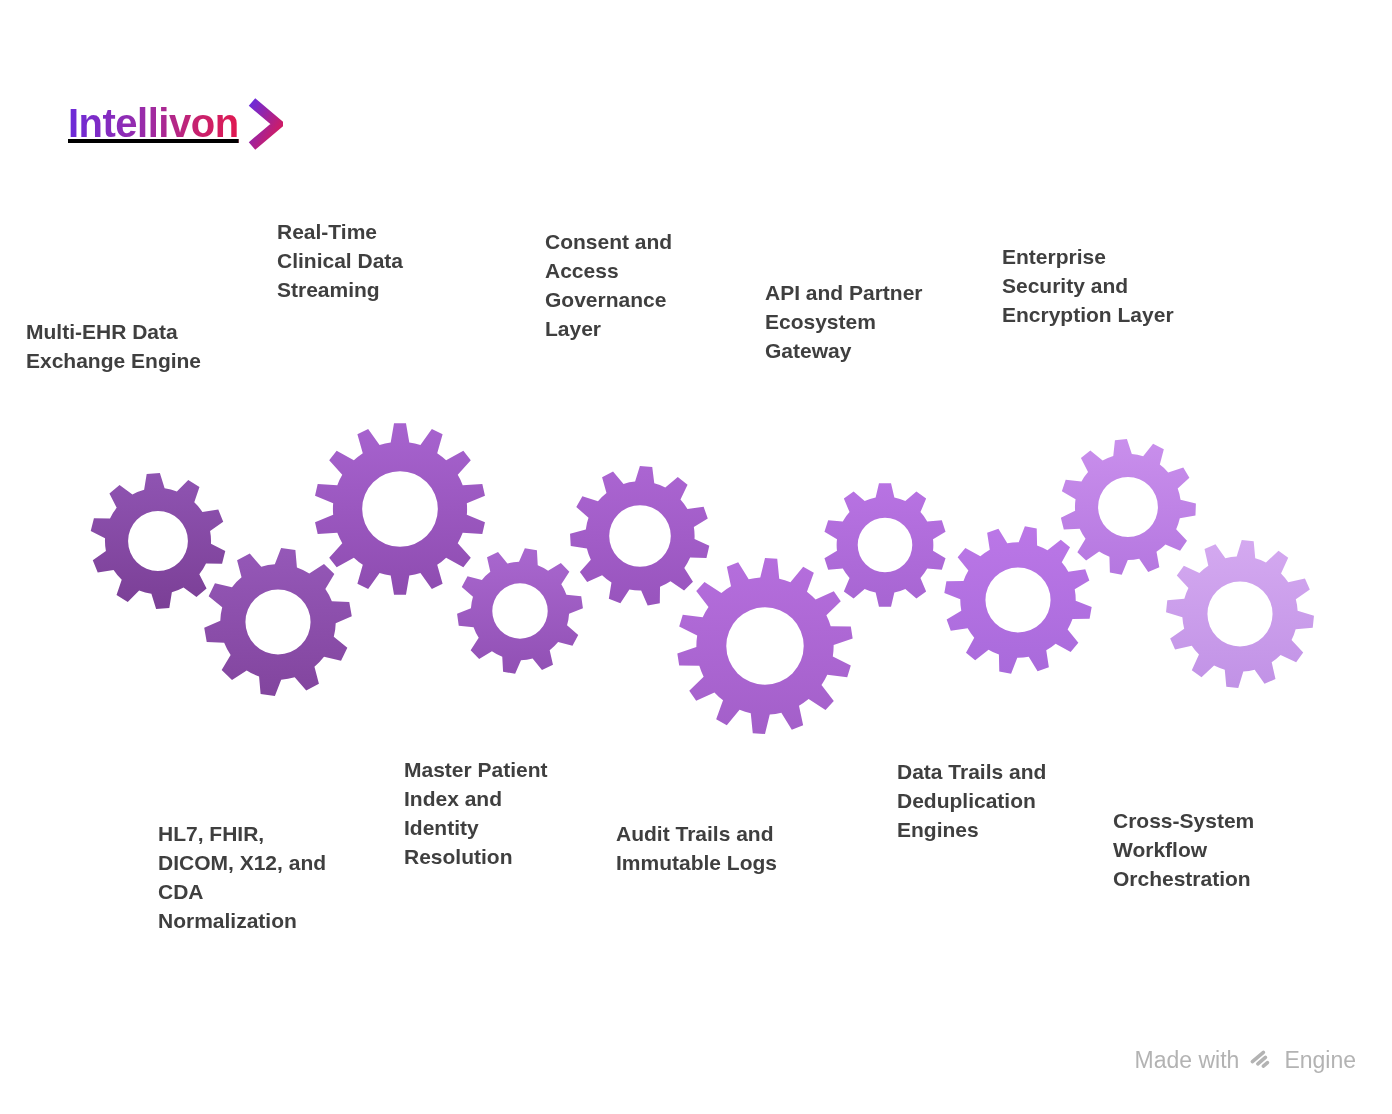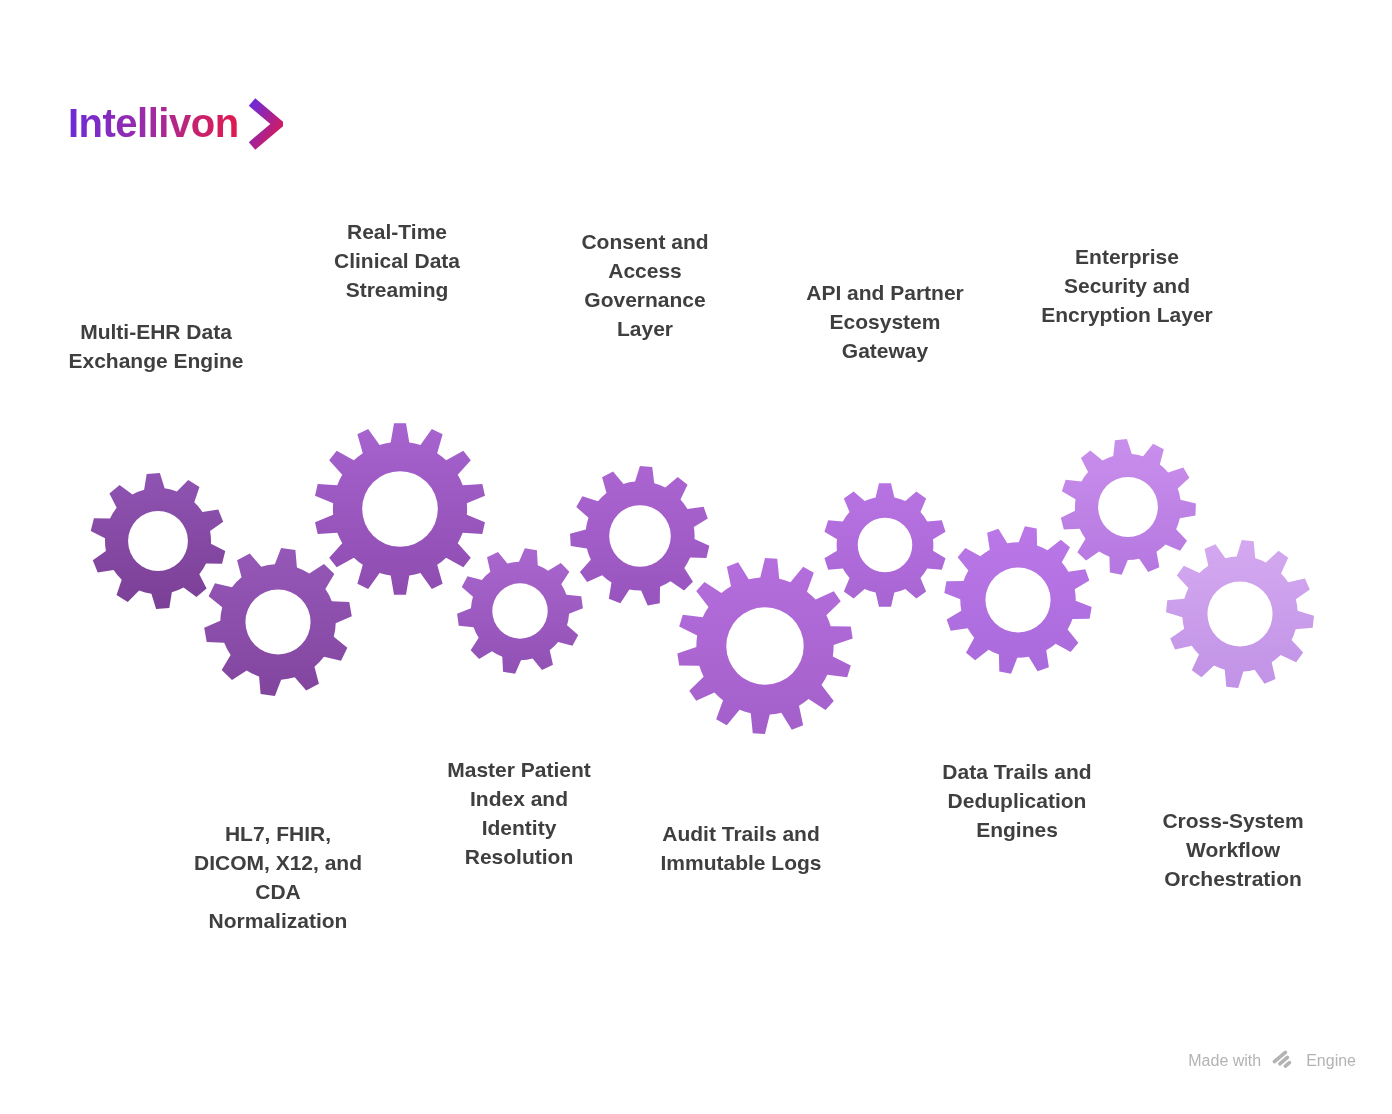--- a/index.html
+++ b/index.html
@@ -5,41 +5,40 @@
   html,body{margin:0;padding:0;background:#ffffff;}
   .canvas{
     position:relative;
     width:1392px;height:1114px;
     background:#ffffff;
     overflow:hidden;
     font-family:"Liberation Sans","DejaVu Sans",sans-serif;
   }
   .logo{
     position:absolute;left:68px;top:96px;
-    display:flex;align-items:center;gap:8px;
+    display:flex;align-items:center;gap:8px;text-decoration:underline;
   }
   .logo-text{
     font-size:40px;font-weight:700;letter-spacing:-0.5px;
     background:linear-gradient(90deg,#6c2bd9 0%,#9a2ca8 45%,#c6226f 75%,#e01950 100%);
     -webkit-background-clip:text;background-clip:text;
     color:transparent;
   }
   .logo-chevron{display:block;margin-top:2px;}
   .label{
     position:absolute;
-    text-align:center;
     font-size:21px;font-weight:700;line-height:1.38;
     color:#3f3f3f;
     white-space:pre-line;
   }
   #gear-canvas{position:absolute;left:0;top:0;}
   .footer{
     position:absolute;right:36px;bottom:40px;
     display:flex;align-items:center;gap:9px;
-    font-size:16px;color:#b3b3b3;font-weight:400;
+    font-size:23px;color:#b3b3b3;font-weight:400;
   }
   .footer .napkin-icon{display:block;}
 </style>
 </head>
 <body>
 
 <div class="canvas">
 
   <svg id="gear-canvas" width="1392" height="1114" viewBox="0 0 1392 1114">
       <defs>

